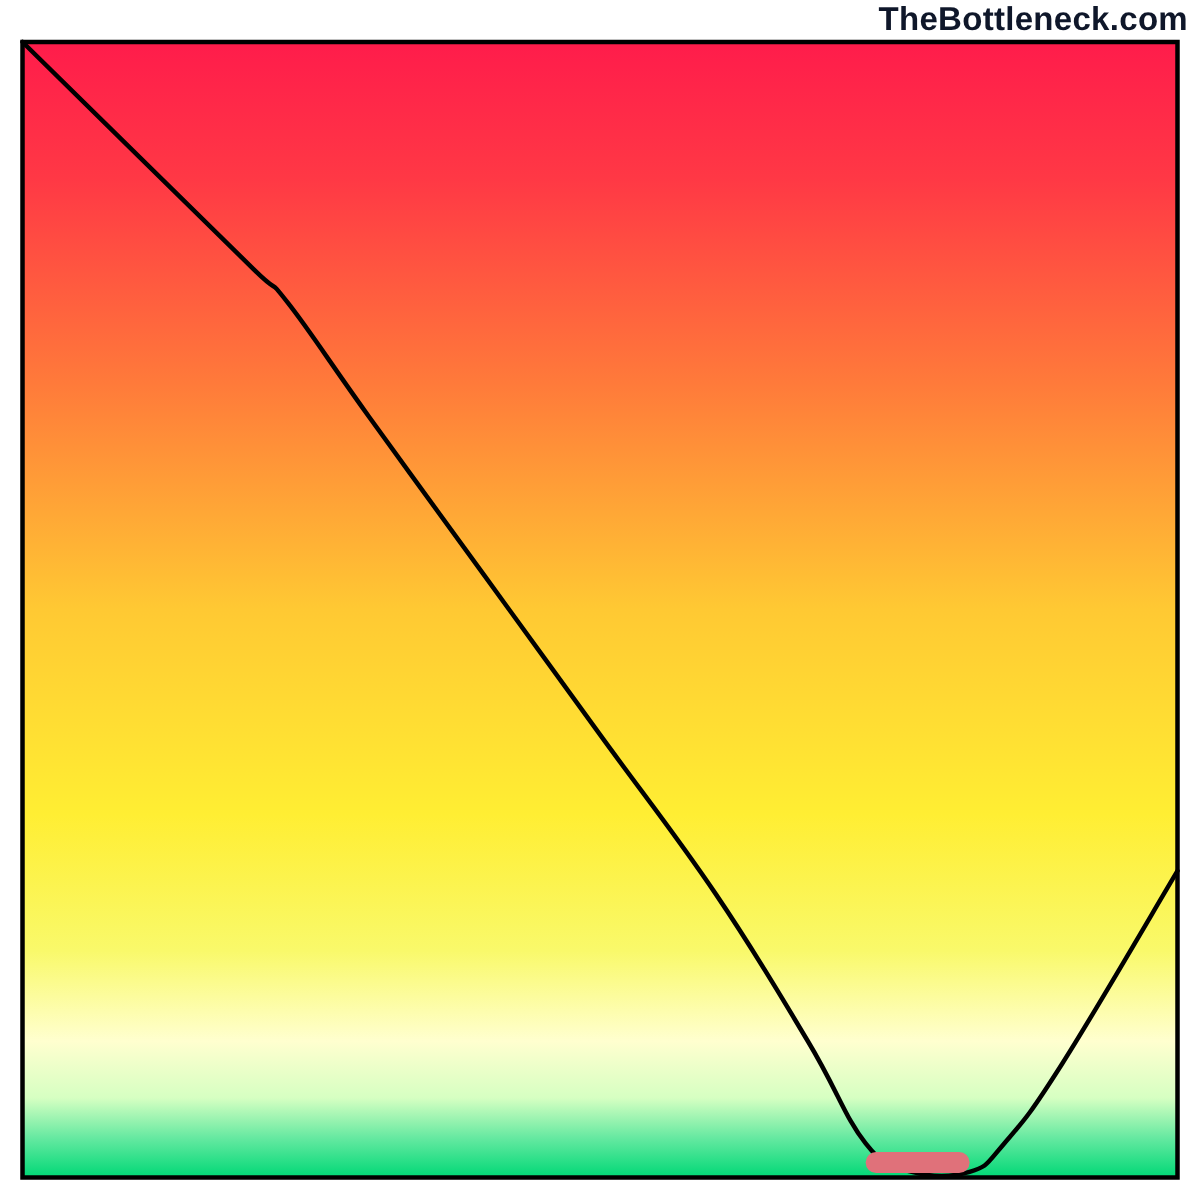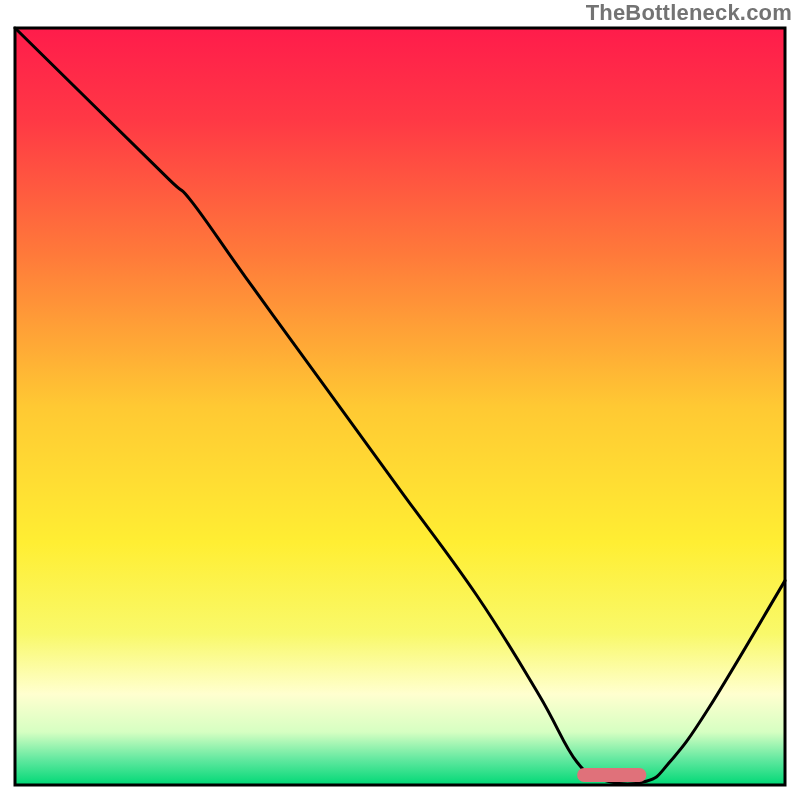--- a/index.html
+++ b/index.html
@@ -15,21 +15,21 @@
     position: relative;
     width: 800px;
     height: 800px;
   }
   .watermark {
     position: absolute;
     top: 0;
     right: 8px;
     font-size: 22px;
     font-weight: 600;
-    color: #737373;
+    color: #0f172a;
     letter-spacing: 0.2px;
     z-index: 3;
   }
   svg {
     display: block;
   }
 </style>
 </head>
 <body>
 

